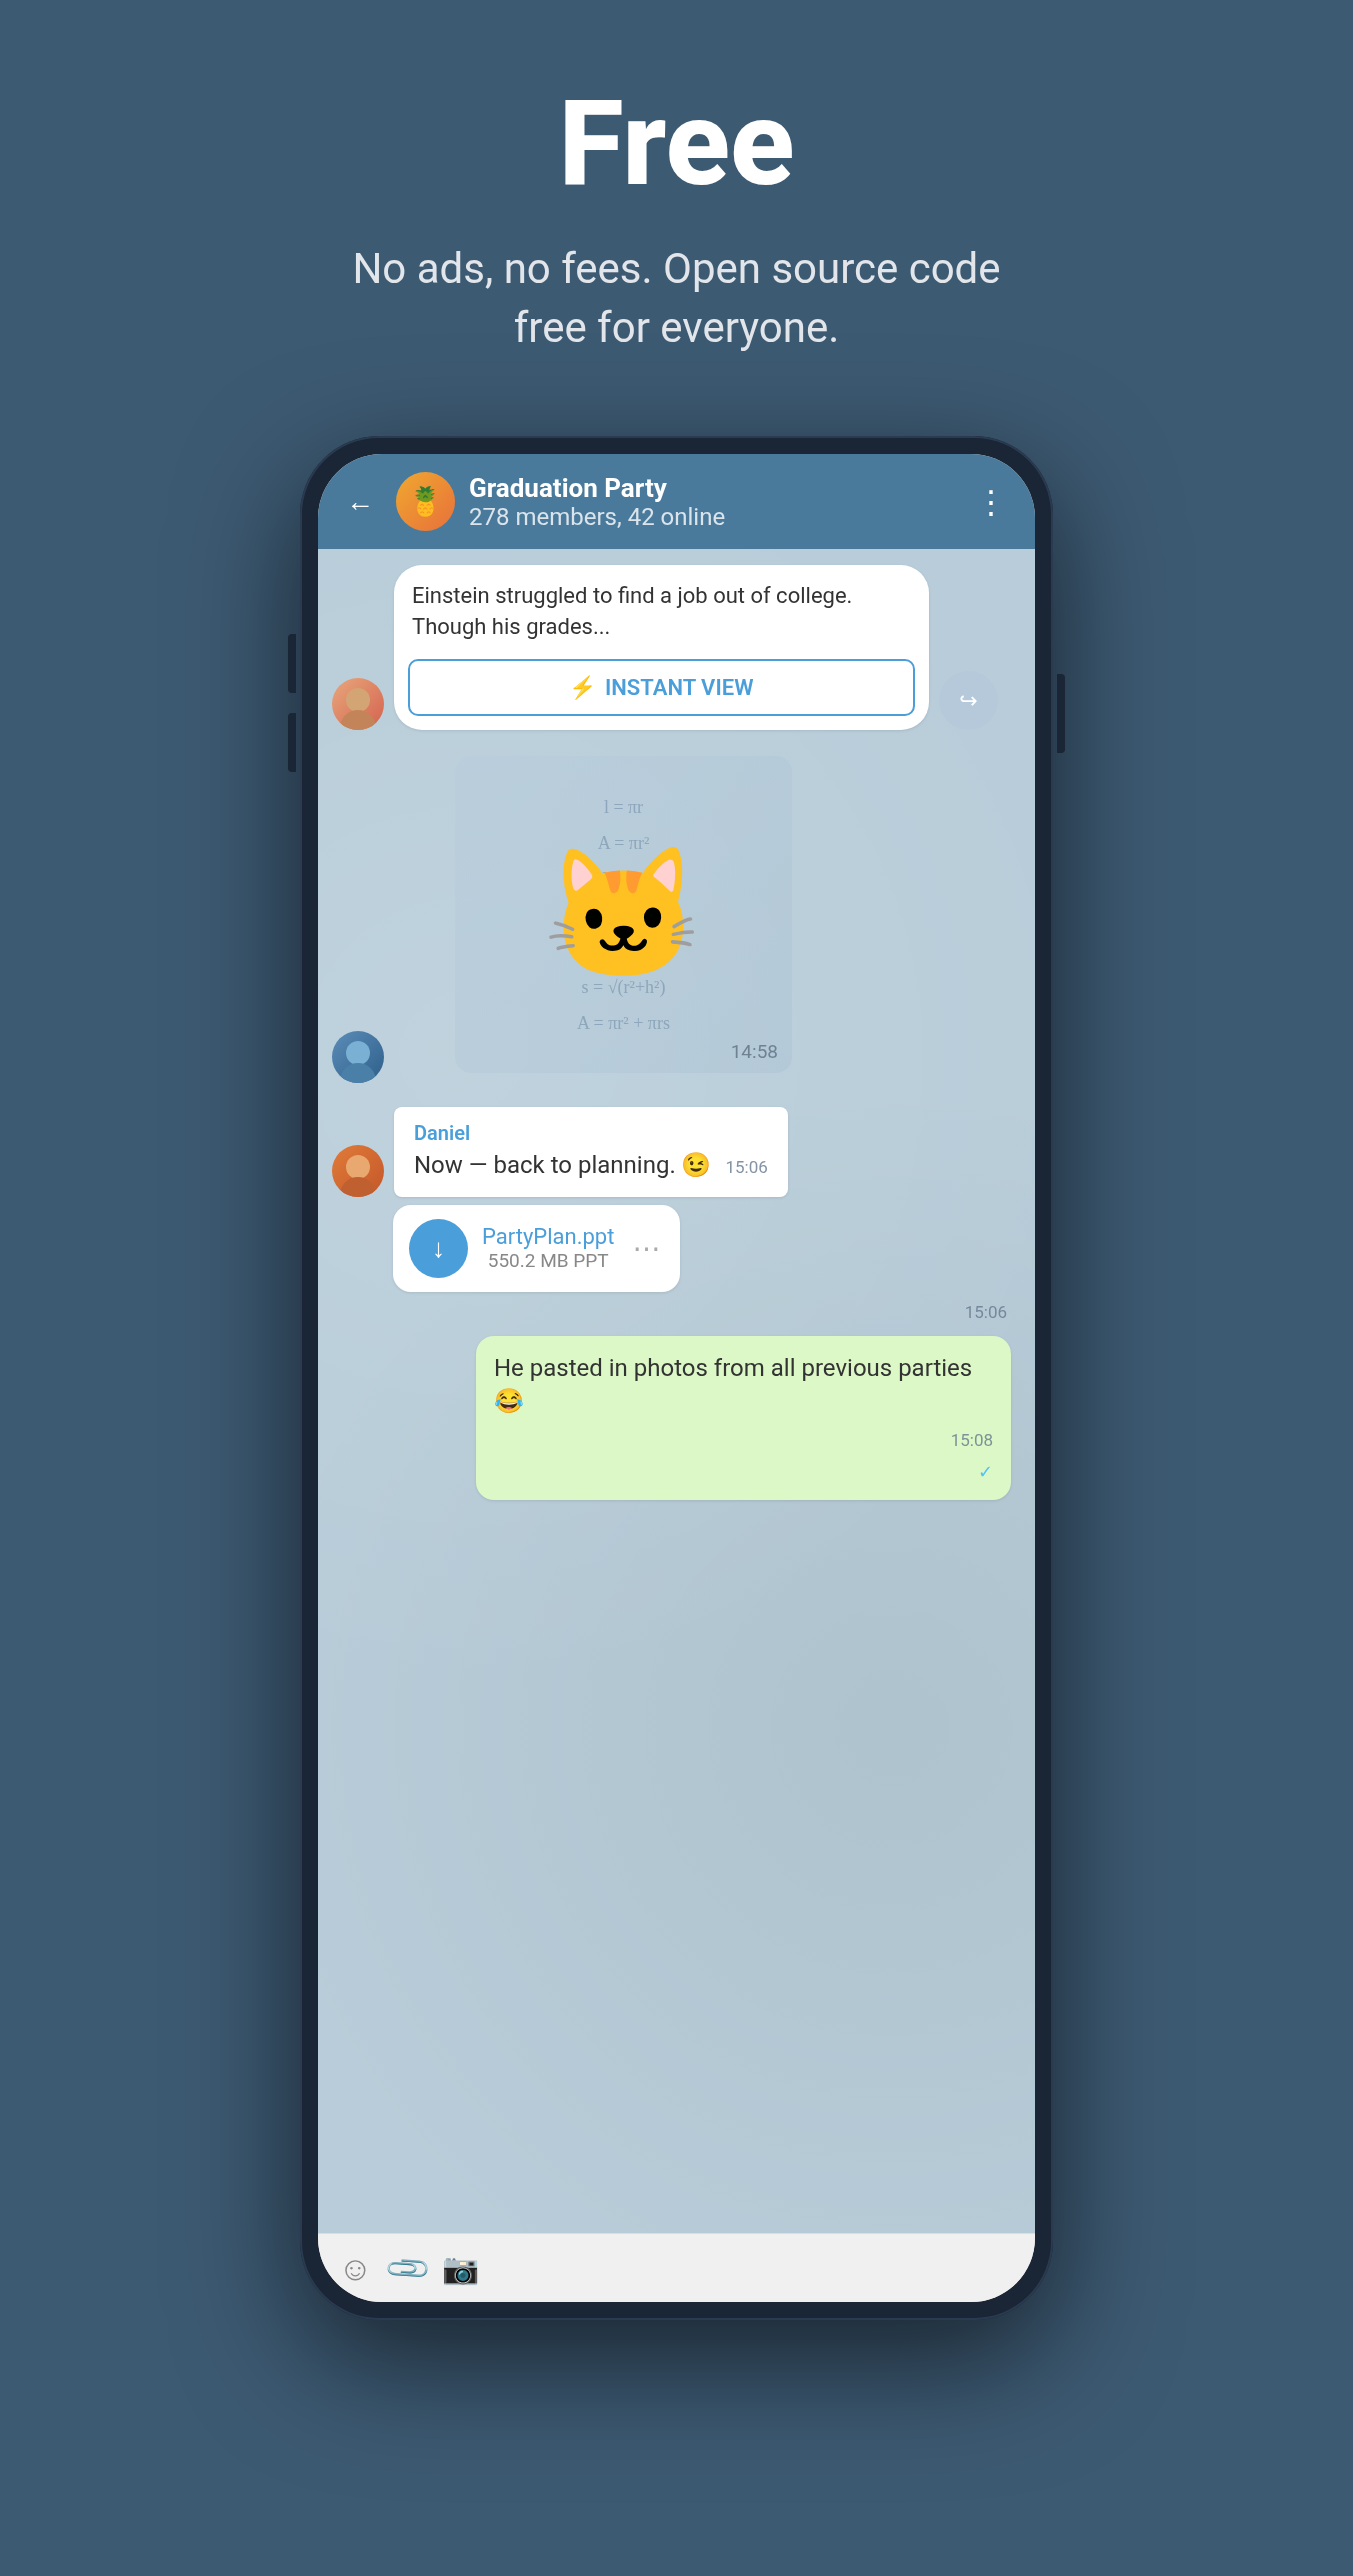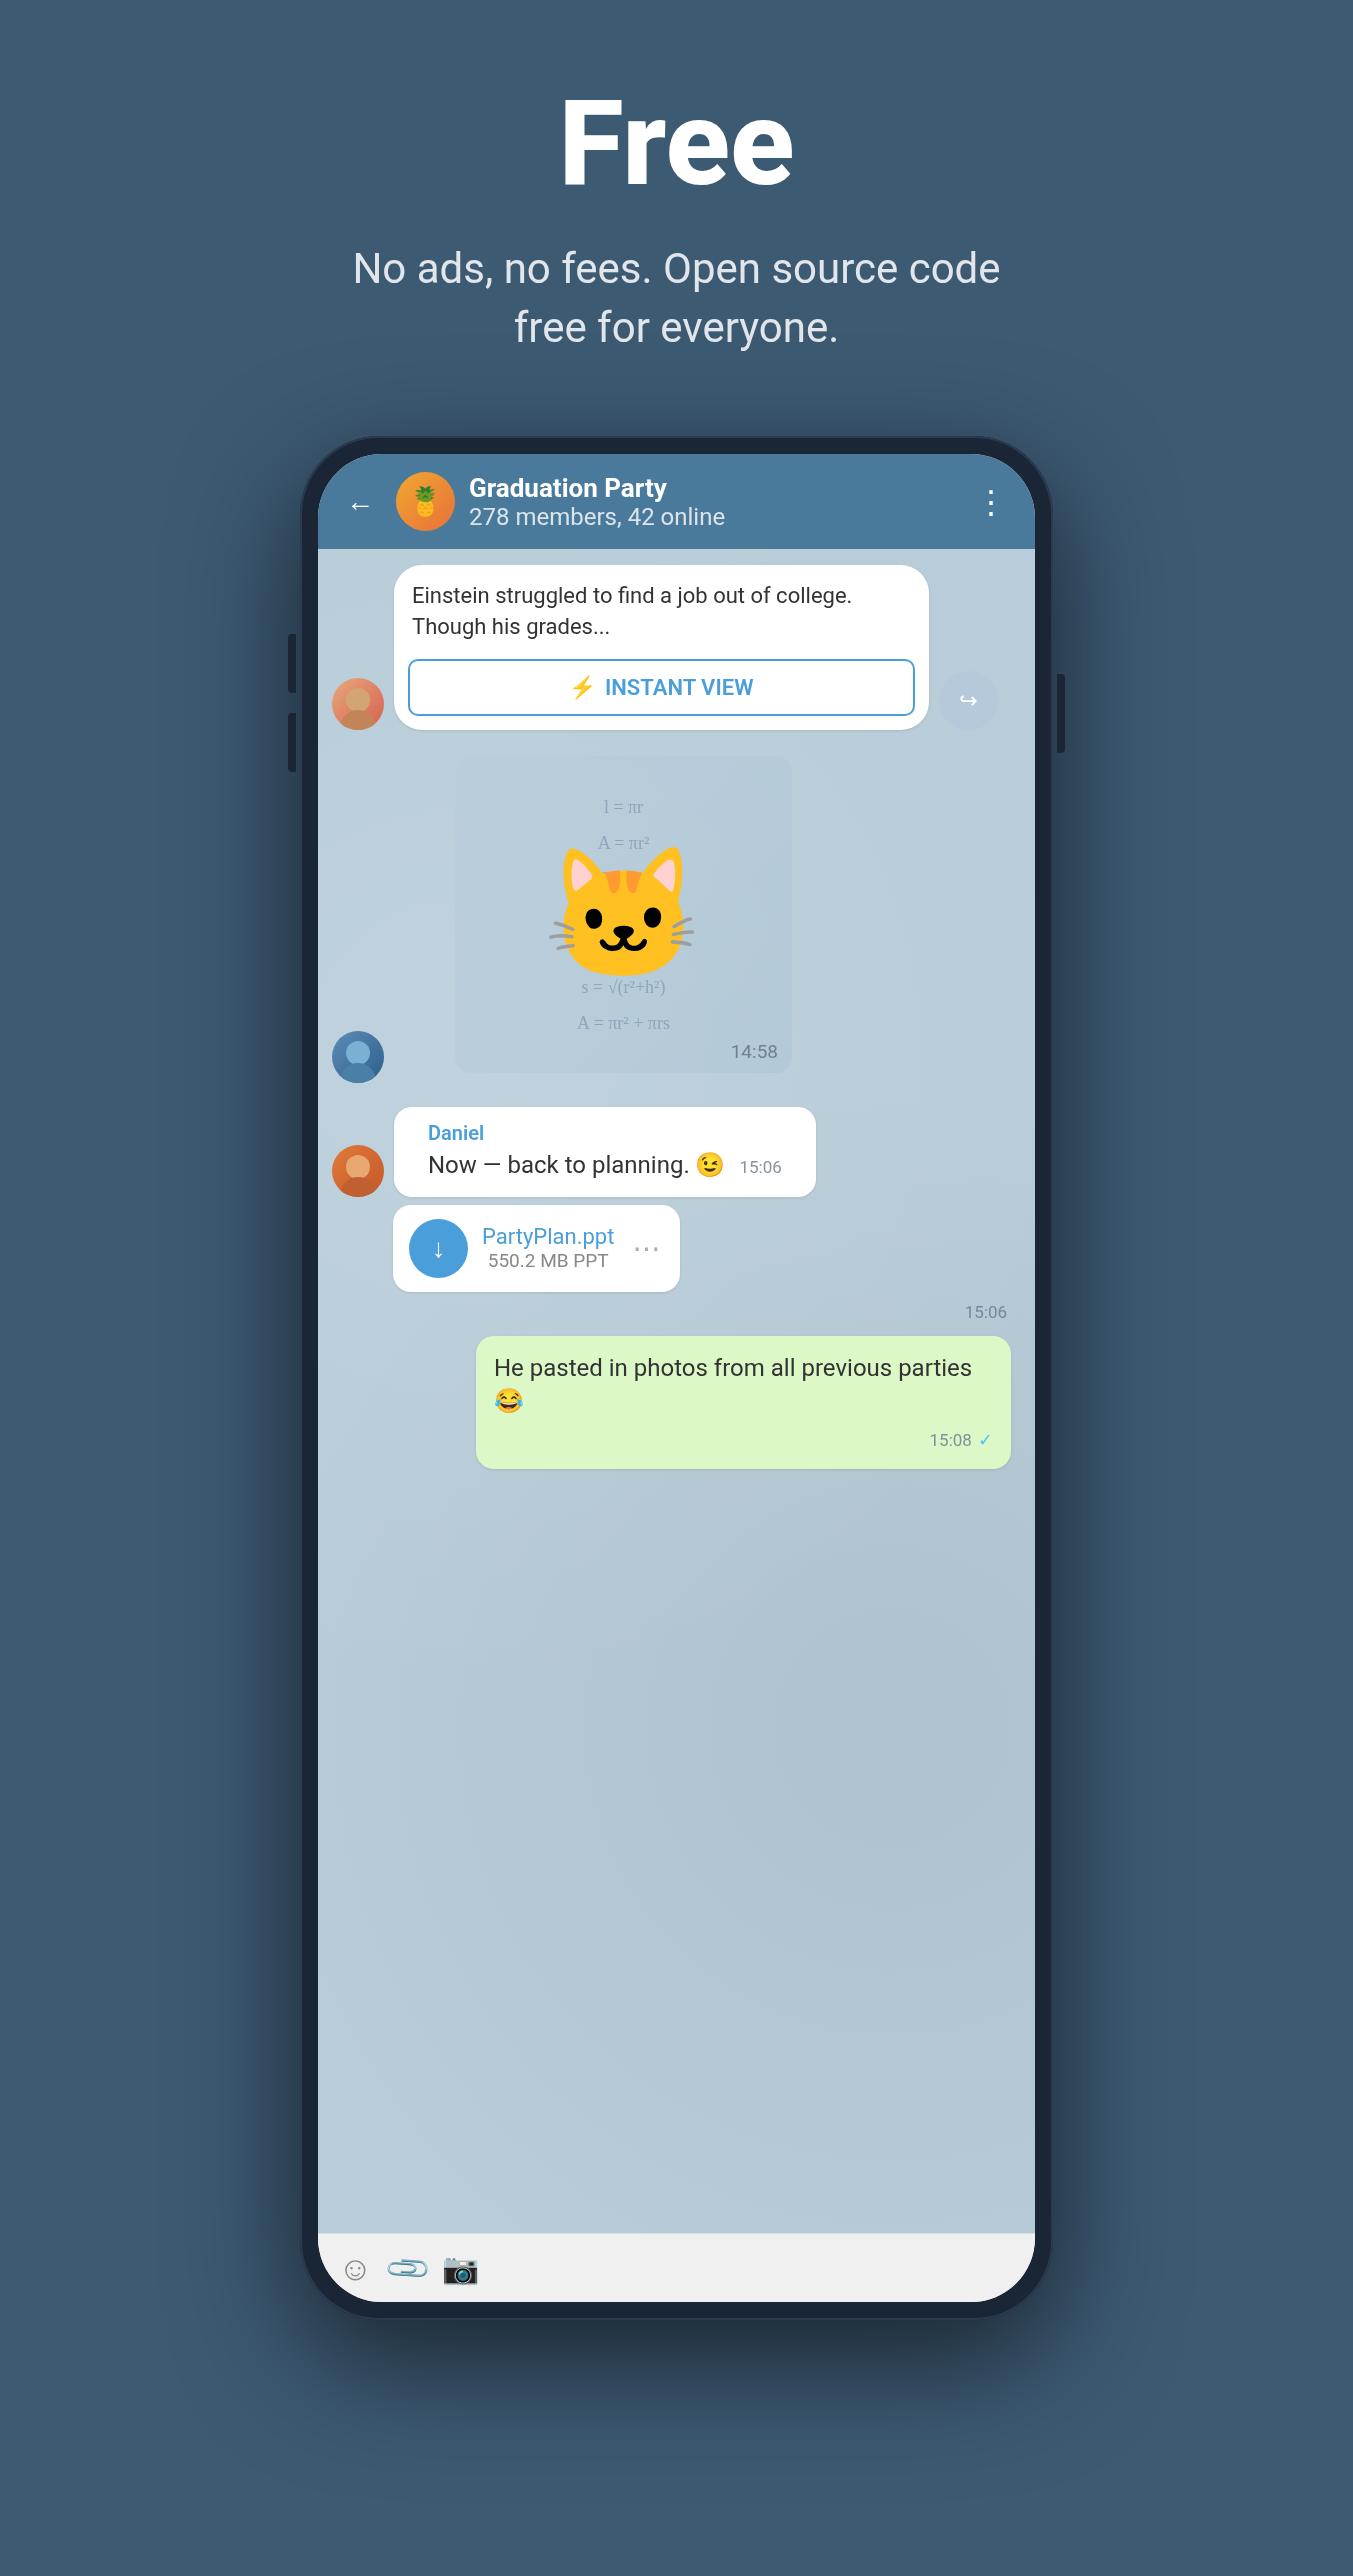--- a/index.html
+++ b/index.html
@@ -165,22 +165,22 @@
     }
     .msg-avatar.avatar-guy2 {
       background: linear-gradient(135deg, #e07b39, #c4572a);
     }
     .msg-avatar.avatar-guy3 {
       background: linear-gradient(135deg, #4a90d9, #2562a8);
     }
 
     .bubble {
       background: white;
-      border-radius: 18px;
-      padding: 14px 34px;
+      border-radius: 8px;
+      padding: 14px 20px;
       max-width: 535px;
       position: relative;
       box-shadow: 0 1px 3px rgba(0,0,0,0.1);
     }
 
     
     .article-bubble {
       background: white;
       border-radius: 28px;
       padding: 0;
@@ -383,20 +383,21 @@
       font-size: 24px;
       color: #333;
       line-height: 1.4;
     }
     .green-bubble .bottom-row {
       display: flex;
       justify-content: flex-end;
       align-items: flex-end;
       gap: 6px;
       margin-top: 4px;
+      flex-direction: column;
     }
     .check-mark {
       color: #4fc3f7;
       font-size: 18px;
     }
 
     .bubble-text {
       font-size: 24px;
       color: #333;
       line-height: 1.4;

